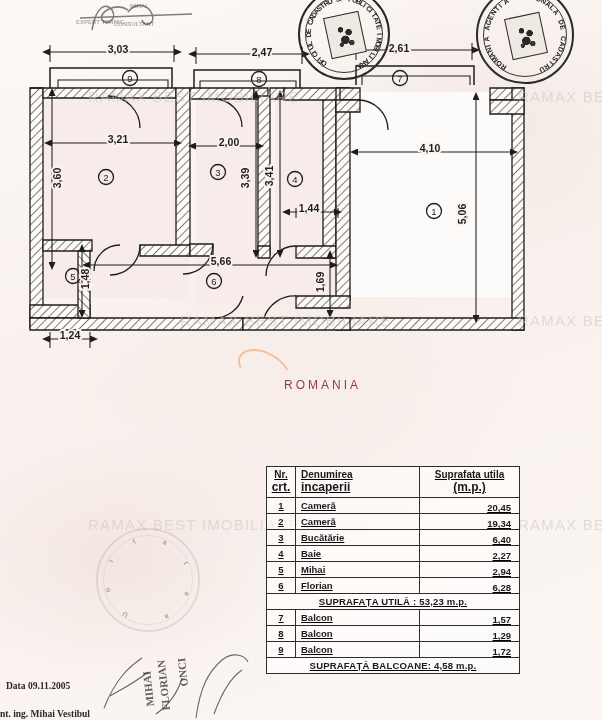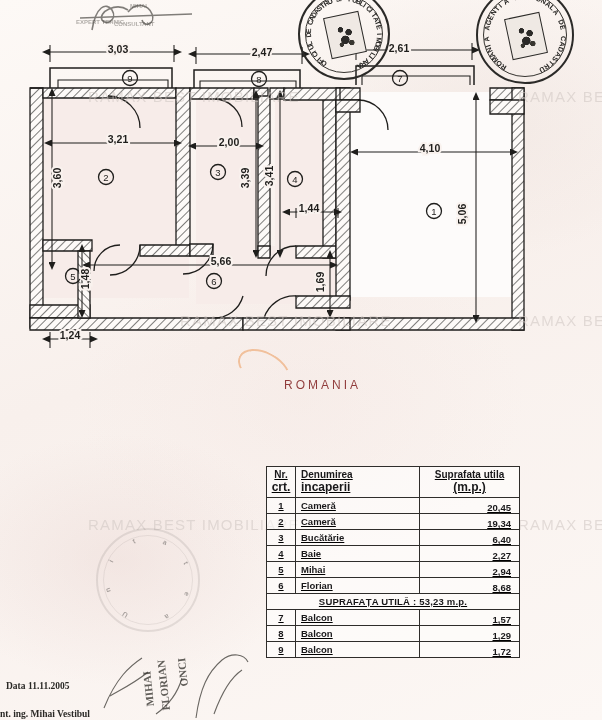--- a/index.html
+++ b/index.html
@@ -529,44 +529,47 @@
           <td class="c-val">2,27</td>
         </tr>
         <tr>
           <td class="c-nr">5</td>
           <td class="c-name">Mihai</td>
           <td class="c-val">2,94</td>
         </tr>
         <tr>
           <td class="c-nr">6</td>
           <td class="c-name">Florian</td>
-          <td class="c-val">8,68</td>
+          <td class="c-val">6,28</td>
         </tr>
         <tr class="row-total">
           <td colspan="3">SUPRAFAȚA UTILĂ : 53,23 m.p.</td>
         </tr>
         <tr>
           <td class="c-nr">7</td>
           <td class="c-name">Balcon</td>
           <td class="c-val">1,57</td>
         </tr>
         <tr>
           <td class="c-nr">8</td>
           <td class="c-name">Balcon</td>
           <td class="c-val">1,29</td>
         </tr>
         <tr>
           <td class="c-nr">9</td>
           <td class="c-name">Balcon</td>
           <td class="c-val">1,72</td>
         </tr>
+        <tr class="row-total">
+          <td colspan="3">SUPRAFAȚĂ BALCOANE: 4,58 m.p.</td>
+        </tr>
       </tbody>
   </table>
 
-  <div class="footer-text" style="left:6px; top:681px;">Data 11.11.2005</div>
+  <div class="footer-text" style="left:6px; top:681px;">Data 09.11.2005</div>
   <div class="footer-text" style="left:0px; top:709px;">nt. ing. Mihai Vestibul</div>
 
   <svg class="sig-scribble" style="left:96px; top:648px;" width="180" height="72">
     <g fill="none" stroke="#3a3833" stroke-width="1.1" opacity=".75">
       <path d="M8,60 C20,30 34,18 46,10"></path>
       <path d="M14,48 C28,40 40,34 52,24"></path>
       <path d="M100,70 C104,40 112,24 126,12 C136,4 148,6 152,14"></path>
       <path d="M118,66 C126,44 134,30 146,22"></path>
       <path d="M60,66 C74,56 82,44 86,30"></path>
     </g>

